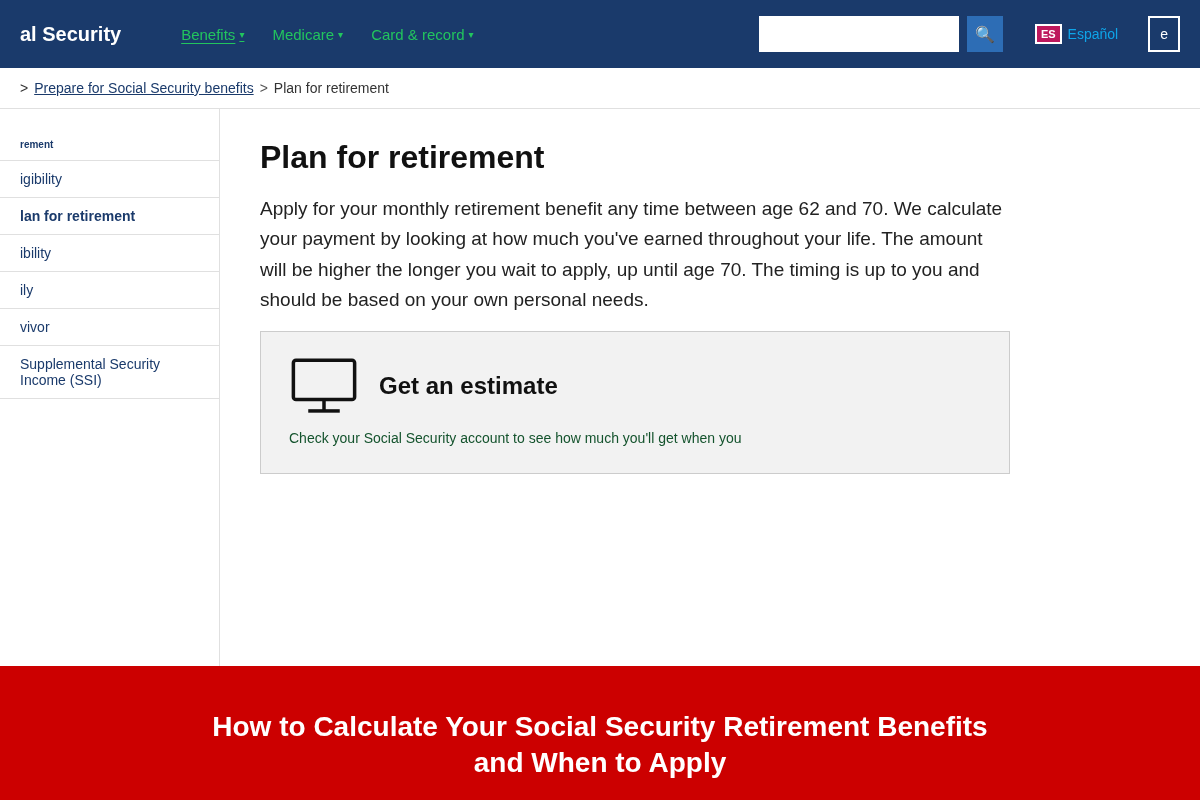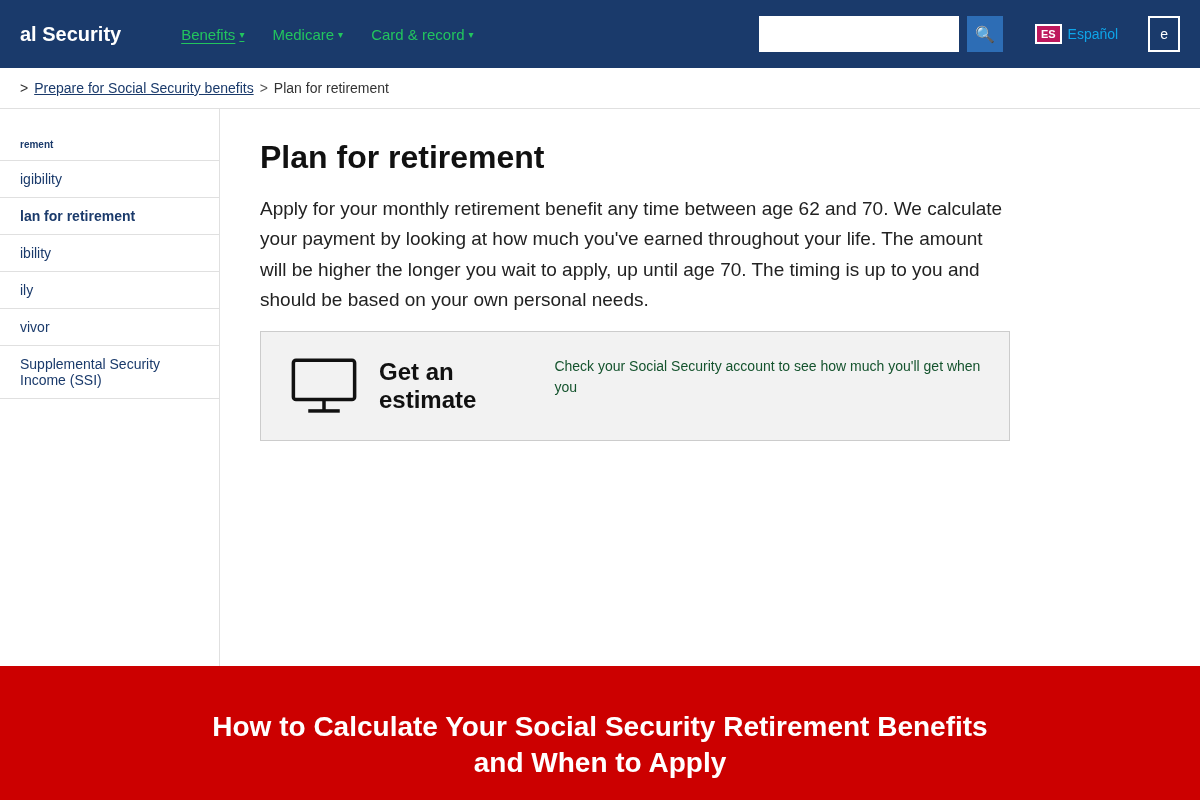--- a/index.html
+++ b/index.html
@@ -165,21 +165,21 @@
       max-width: 750px;
       margin-bottom: 15px;
     }
 
     
     .estimate-card {
       background: #f2f2f2;
       border: 1px solid #ccc;
       padding: 24px 28px;
       display: flex;
-      flex-direction: row;
+      flex-direction: column;
       gap: 12px;
       max-width: 750px;
     }
     .estimate-card-header {
       display: flex;
       align-items: center;
       gap: 20px;
     }
     .monitor-icon {
       width: 70px;

